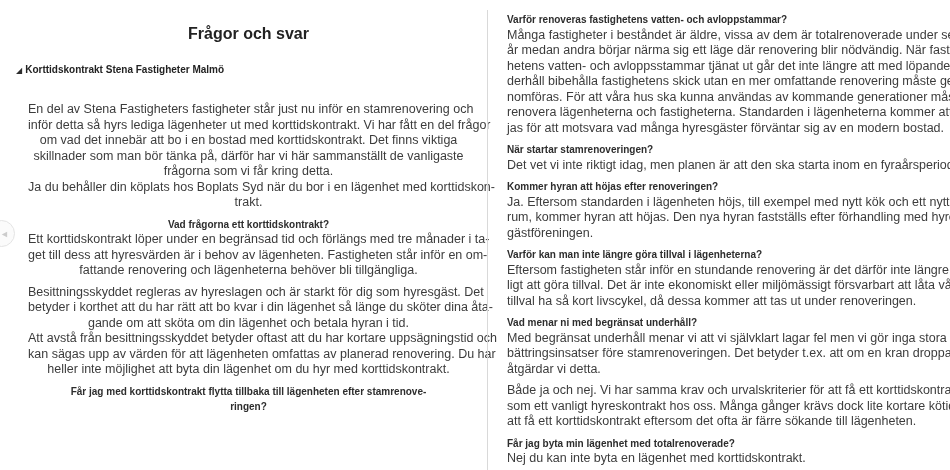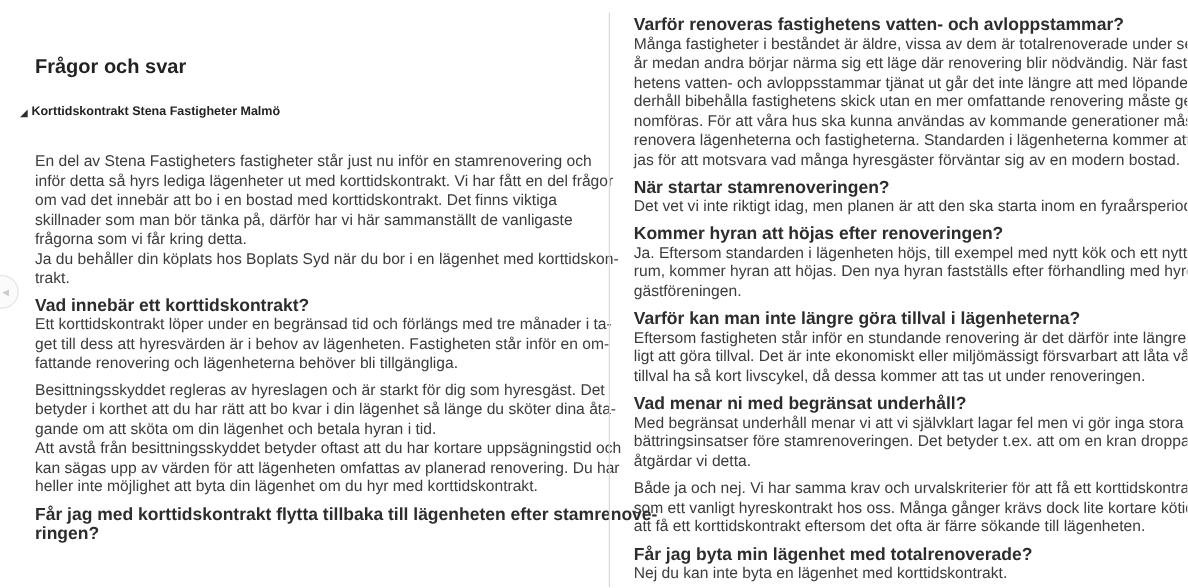--- a/index.html
+++ b/index.html
@@ -11,21 +11,22 @@
     overflow: hidden;
     font-family: "Liberation Sans", sans-serif;
     color: #3c3c3c;
   }
   
   .left-col {
     position: absolute;
     left: 0; top: 0;
     width: 487px;
     box-sizing: border-box;
-    padding: 45px 18px 0 28px;
+    padding: 25px 18px 0 28px;
+    text-align: center;
   }
   .divider {
     position: absolute;
     left: 487px; top: 10px;
     width: 1px; height: 460px;
     background: #d9d9d9;
   }
   .right-col {
     position: absolute;
     left: 488px; top: 0;
@@ -64,21 +65,21 @@
   }
   .intro {
     margin: 25px 0 0 0;
     font-size: 12.5px;
     line-height: 15.5px;
     white-space: pre;
   }
   .qa { margin: 0; }
   .q {
     margin: 5px 0 0 0;
-    font-size: 14px;
+    font-size: 10px;
     line-height: 15.5px;
     font-weight: bold;
     color: #2d2d2d;
     white-space: pre;
   }
   .a {
     margin: 0;
     font-size: 12.5px;
     line-height: 15.5px;
     color: #3c3c3c;
@@ -122,21 +123,21 @@
 inför detta så hyrs lediga lägenheter ut med korttidskontrakt. Vi har fått en del frågor
 om vad det innebär att bo i en bostad med korttidskontrakt. Det finns viktiga
 skillnader som man bör tänka på, därför har vi här sammanställt de vanligaste
 frågorna som vi får kring detta.</p>
 
     <div class="qa">
       <p class="a">Ja du behåller din köplats hos Boplats Syd när du bor i en lägenhet med korttidskon-
 trakt.</p>
     </div>
     <div class="qa">
-      <p class="q">Vad innebär ett korttidskontrakt?</p>
+      <p class="q">Vad frågorna ett korttidskontrakt?</p>
       <p class="a">Ett korttidskontrakt löper under en begränsad tid och förlängs med tre månader i ta-
 get till dess att hyresvärden är i behov av lägenheten. Fastigheten står inför en om-
 fattande renovering och lägenheterna behöver bli tillgängliga.</p>
     </div>
     <div class="qa">
       <p class="a">Besittningsskyddet regleras av hyreslagen och är starkt för dig som hyresgäst. Det
 betyder i korthet att du har rätt att bo kvar i din lägenhet så länge du sköter dina åta-
 gande om att sköta om din lägenhet och betala hyran i tid.
 Att avstå från besittningsskyddet betyder oftast att du har kortare uppsägningstid och
 kan sägas upp av värden för att lägenheten omfattas av planerad renovering. Du har

